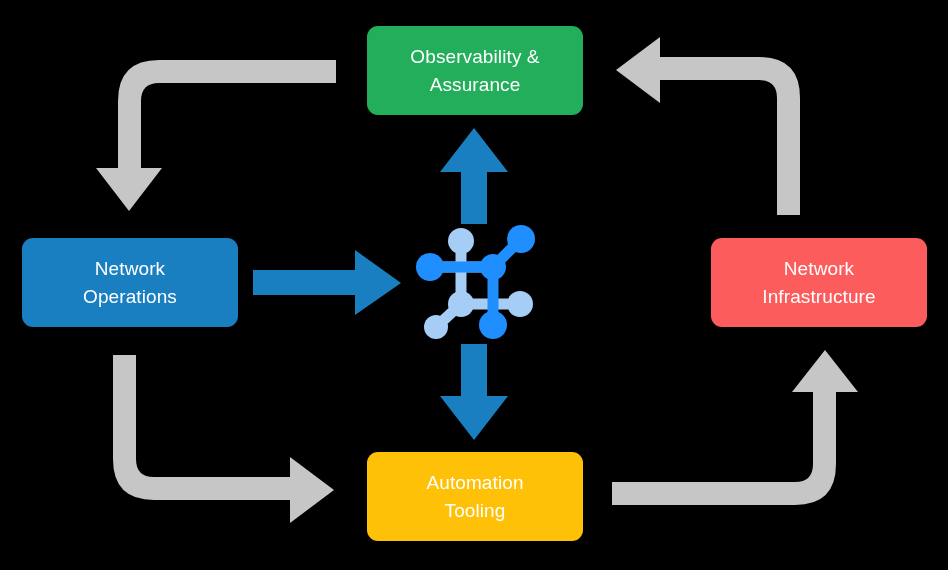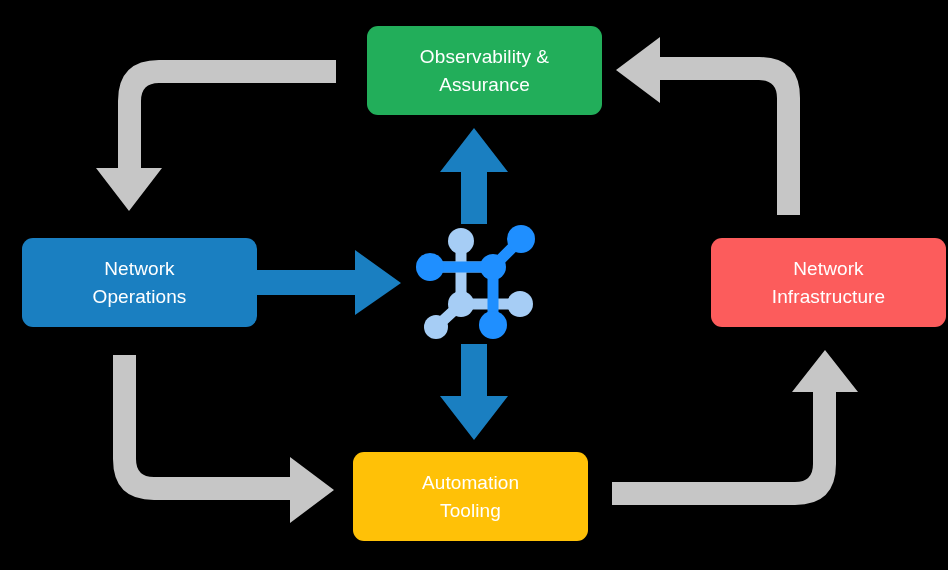--- a/index.html
+++ b/index.html
@@ -10,40 +10,40 @@
   #stage {
     position: relative;
     width: 948px;
     height: 570px;
     background: #000000;
     overflow: hidden;
     font-family: "Liberation Sans", sans-serif;
   }
   .node-box {
     position: absolute;
-    width: 235px;
+    width: 216px;
     height: 89px;
     border-radius: 11px;
     display: flex;
     align-items: center;
     justify-content: center;
     text-align: center;
     color: #ffffff;
     font-size: 19px;
     line-height: 1.45;
     font-weight: 400;
     letter-spacing: 0.1px;
     white-space: pre-line;
     box-sizing: border-box;
     padding: 0 8px;
   }
   #box-observability { left: 367px; top: 26px;  background: #22ae5a; }
   #box-operations    { left: 22px;  top: 238px; background: #1a7fc1; }
   #box-infrastructure{ left: 711px; top: 238px; background: #fc5c5c; }
-  #box-automation    { left: 353px; top: 452px; background: #ffc107; }
+  #box-automation    { left: 367px; top: 452px; background: #ffc107; }
 
   .svg-layer {
     position: absolute;
     left: 0; top: 0;
     width: 948px;
     height: 570px;
   }
 </style>
 </head>
 <body style="background: rgb(0, 0, 0);">

